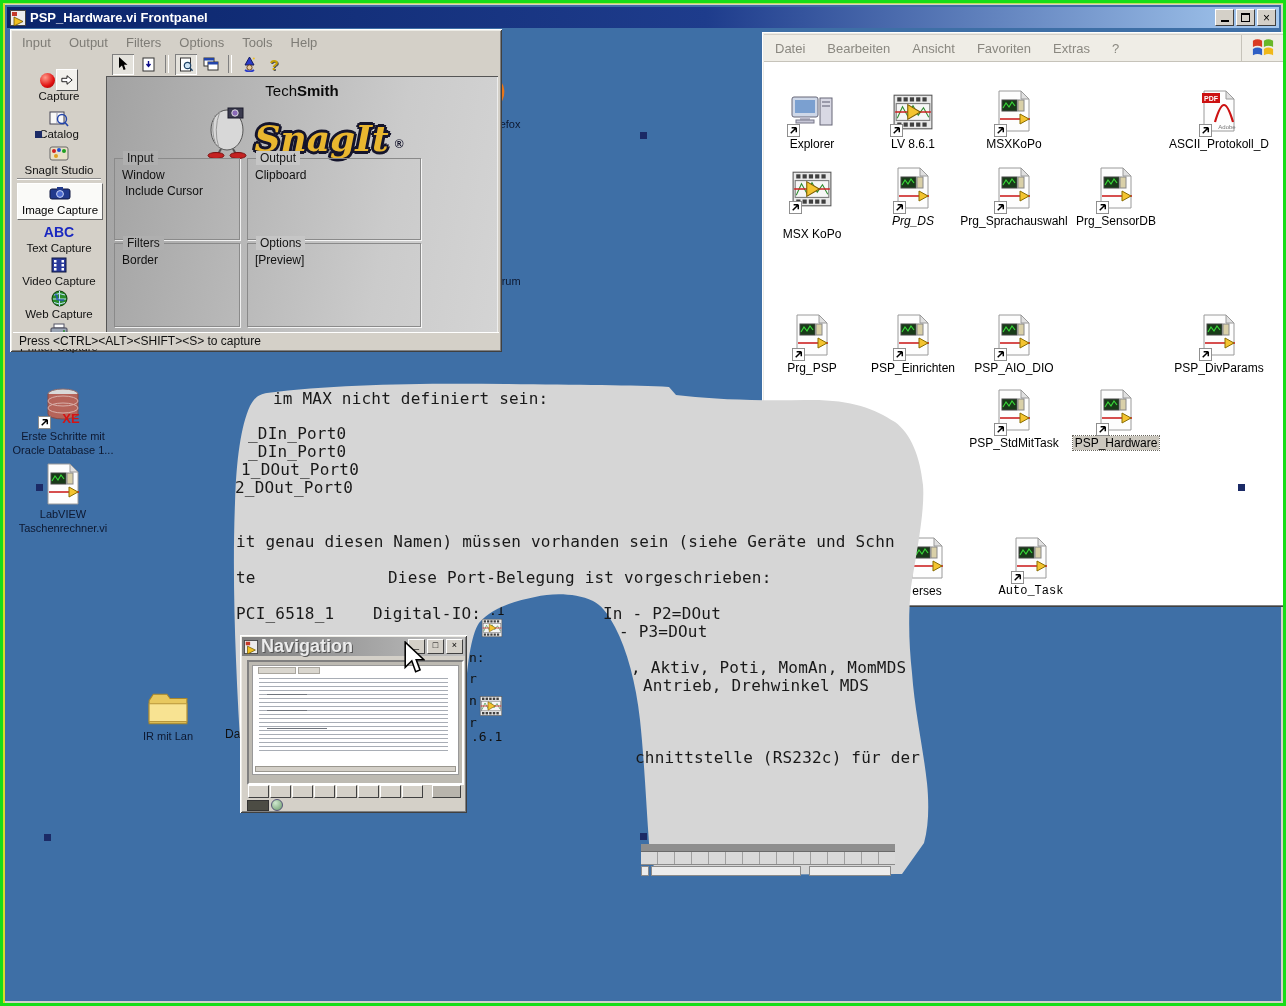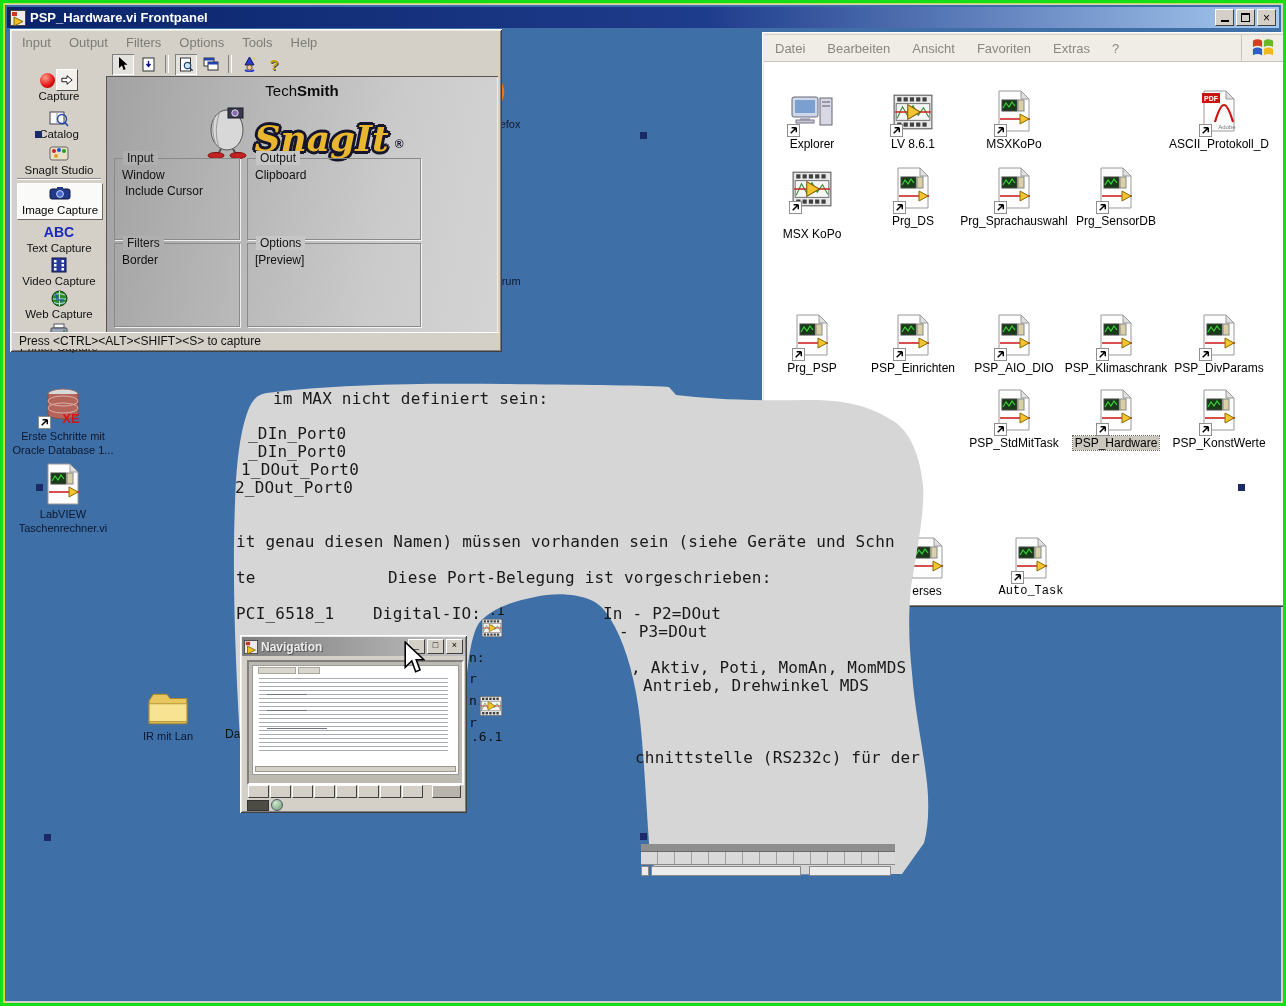--- a/index.html
+++ b/index.html
@@ -75,21 +75,21 @@
   .ov12{left:626px;top:654px}.ov13{left:638px;top:672px}.ov14{left:630px;top:744px}
   
   #ruler{left:636px;top:839px;width:254px;height:30px;z-index:5;}
   #ruler .r1{position:absolute;left:0;right:0;top:0;height:7px;background:#8e8e8e;border-bottom:1px solid #6a6a6a;}
   #ruler .r2{position:absolute;left:0;right:0;top:8px;height:12px;background:repeating-linear-gradient(to right,#d9d9d9 0 16px,#9f9f9f 16px 17px);border-bottom:1px solid #8a8a8a;}
   .rbox{position:absolute;top:22px;height:8px;background:#ececec;border:1px solid #8a8a8a;}
   
   #nav{left:235px;top:630px;width:227px;height:178px;z-index:7;}
   #nav-titlebar{position:absolute;left:2px;top:2px;right:2px;height:19px;
      background:linear-gradient(90deg,#7f7f7f,#c0c0c0);display:flex;align-items:center;padding:0 2px;}
-  #nav-title{color:#ececec;font-weight:bold;font-size:12px;margin-left:3px;text-shadow:1px 1px 0 #555;}
+  #nav-title{color:#ececec;font-weight:bold;font-size:18px;margin-left:3px;text-shadow:1px 1px 0 #555;}
   .nav-btn{width:15px;height:13px;background:#D4D0C8;border:1px solid;border-color:#fff #404040 #404040 #fff;
      font-size:9px;line-height:11px;text-align:center;color:#000;margin-left:2px;}
   #nav-thumb-frame{position:absolute;left:7px;top:25px;width:213px;height:121px;background:#bdbab2;
      border:2px solid;border-color:#808080 #fff #fff #808080;}
   #nav-thumb{position:absolute;left:3px;top:3px;right:3px;bottom:8px;background:#fff;border:1px solid #999;}
   .ntab{position:absolute;top:1px;height:5px;background:#d9d6ce;border:1px solid #a9a69e;}
   #nav-lines{position:absolute;left:6px;right:10px;top:12px;height:74px;
      background:repeating-linear-gradient(to bottom,#a8adb5 0 1px,transparent 1px 4px);}
   .nshort{position:absolute;height:1px;background:#70757d;}
   #nav-hscroll{position:absolute;left:2px;right:2px;bottom:2px;height:4px;background:#d4d0c8;border:1px solid #9a978f;}
@@ -539,21 +539,21 @@
       <div class="icon-cell" style="left:5px;top:106px;gap:13px;">
         <span class="iconwrap" style="width:42px;height:44px;">
           <svg width="42" height="42">
               <use href="#sym-film"></use>
             </svg>
           <svg class="sc" width="13" height="13">
               <use href="#sym-shortcut"></use>
             </svg></span>
         <span class="lbl">MSX KoPo</span>
       </div>
-      <div class="icon-cell" style="left:106px;top:104px;">
+      <div class="icon-cell" style="left:106px;top:104px;font-style:italic;">
         <span class="iconwrap" style="width:36px;height:46px;">
           <svg width="36" height="44">
               <use href="#sym-vidoc"></use>
             </svg>
           <svg class="sc" width="13" height="13">
               <use href="#sym-shortcut"></use>
             </svg></span>
         <span class="lbl">Prg_DS</span>
       </div>
       <div class="icon-cell" style="left:207px;top:104px;">
@@ -600,30 +600,20 @@
       <div class="icon-cell" style="left:207px;top:251px;">
         <span class="iconwrap" style="width:36px;height:46px;">
           <svg width="36" height="44">
               <use href="#sym-vidoc"></use>
             </svg>
           <svg class="sc" width="13" height="13">
               <use href="#sym-shortcut"></use>
             </svg></span>
         <span class="lbl">PSP_AIO_DIO</span>
       </div>
-      <div class="icon-cell" style="left:309px;top:251px;">
-        <span class="iconwrap" style="width:36px;height:46px;">
-          <svg width="36" height="44">
-              <use href="#sym-vidoc"></use>
-            </svg>
-          <svg class="sc" width="13" height="13">
-              <use href="#sym-shortcut"></use>
-            </svg></span>
-        <span class="lbl">PSP_Klimaschrank</span>
-      </div>
       <div class="icon-cell" style="left:412px;top:251px;">
         <span class="iconwrap" style="width:36px;height:46px;">
           <svg width="36" height="44">
               <use href="#sym-vidoc"></use>
             </svg>
           <svg class="sc" width="13" height="13">
               <use href="#sym-shortcut"></use>
             </svg></span>
         <span class="lbl">PSP_DivParams</span>
       </div>
@@ -640,30 +630,20 @@
       </div>
       <div class="icon-cell" style="left:309px;top:326px;">
         <span class="iconwrap" style="width:36px;height:46px;">
           <svg width="36" height="44">
               <use href="#sym-vidoc"></use>
             </svg>
           <svg class="sc" width="13" height="13">
               <use href="#sym-shortcut"></use>
             </svg></span>
         <span class="lbl lbl-sel">PSP_Hardware</span>
-      </div>
-      <div class="icon-cell" style="left:412px;top:326px;">
-        <span class="iconwrap" style="width:36px;height:46px;">
-          <svg width="36" height="44">
-              <use href="#sym-vidoc"></use>
-            </svg>
-          <svg class="sc" width="13" height="13">
-              <use href="#sym-shortcut"></use>
-            </svg></span>
-        <span class="lbl">PSP_KonstWerte</span>
       </div>
 
       <div class="icon-cell" style="left:120px;top:474px;">
         <span class="iconwrap" style="width:36px;height:46px;">
           <svg width="36" height="44">
               <use href="#sym-vidoc"></use>
             </svg></span>
         <span class="lbl">erses</span>
       </div>
       <div class="icon-cell" style="left:224px;top:474px;font-family:Liberation Mono, monospace;">

